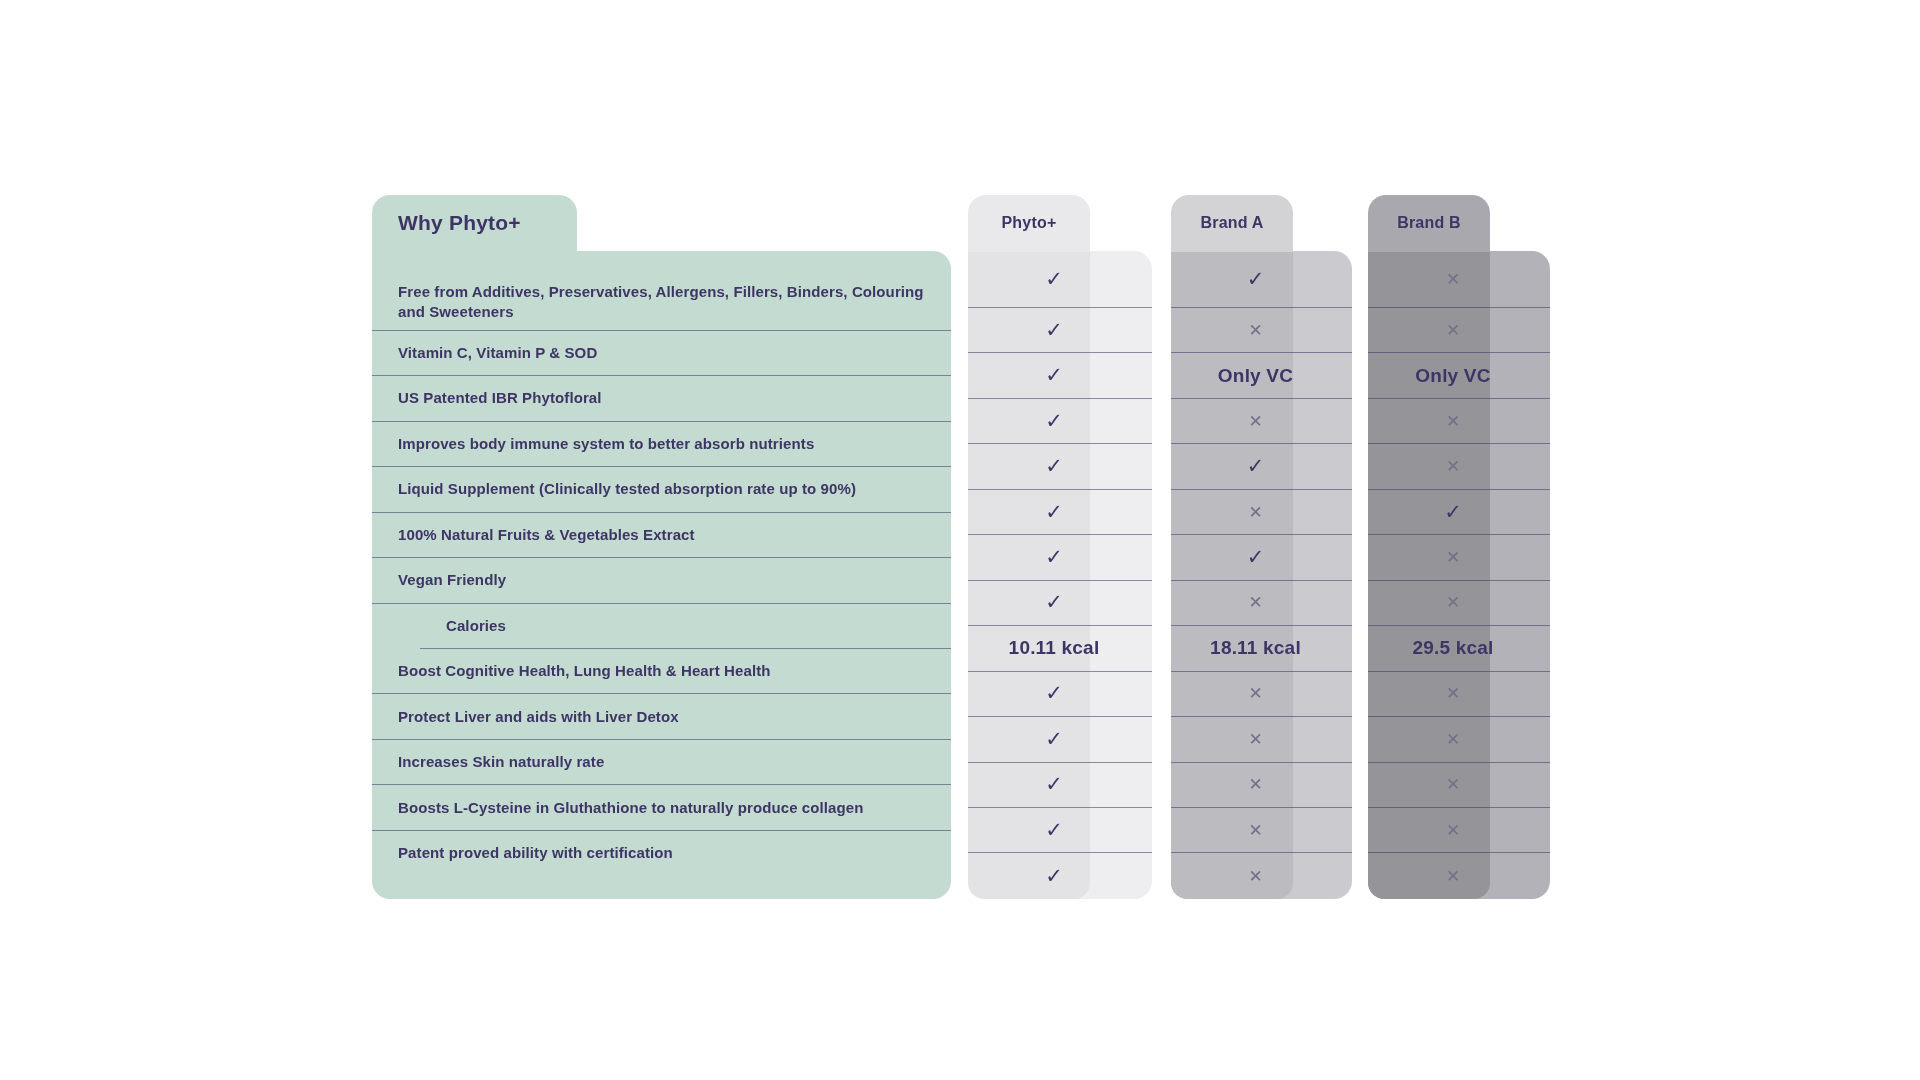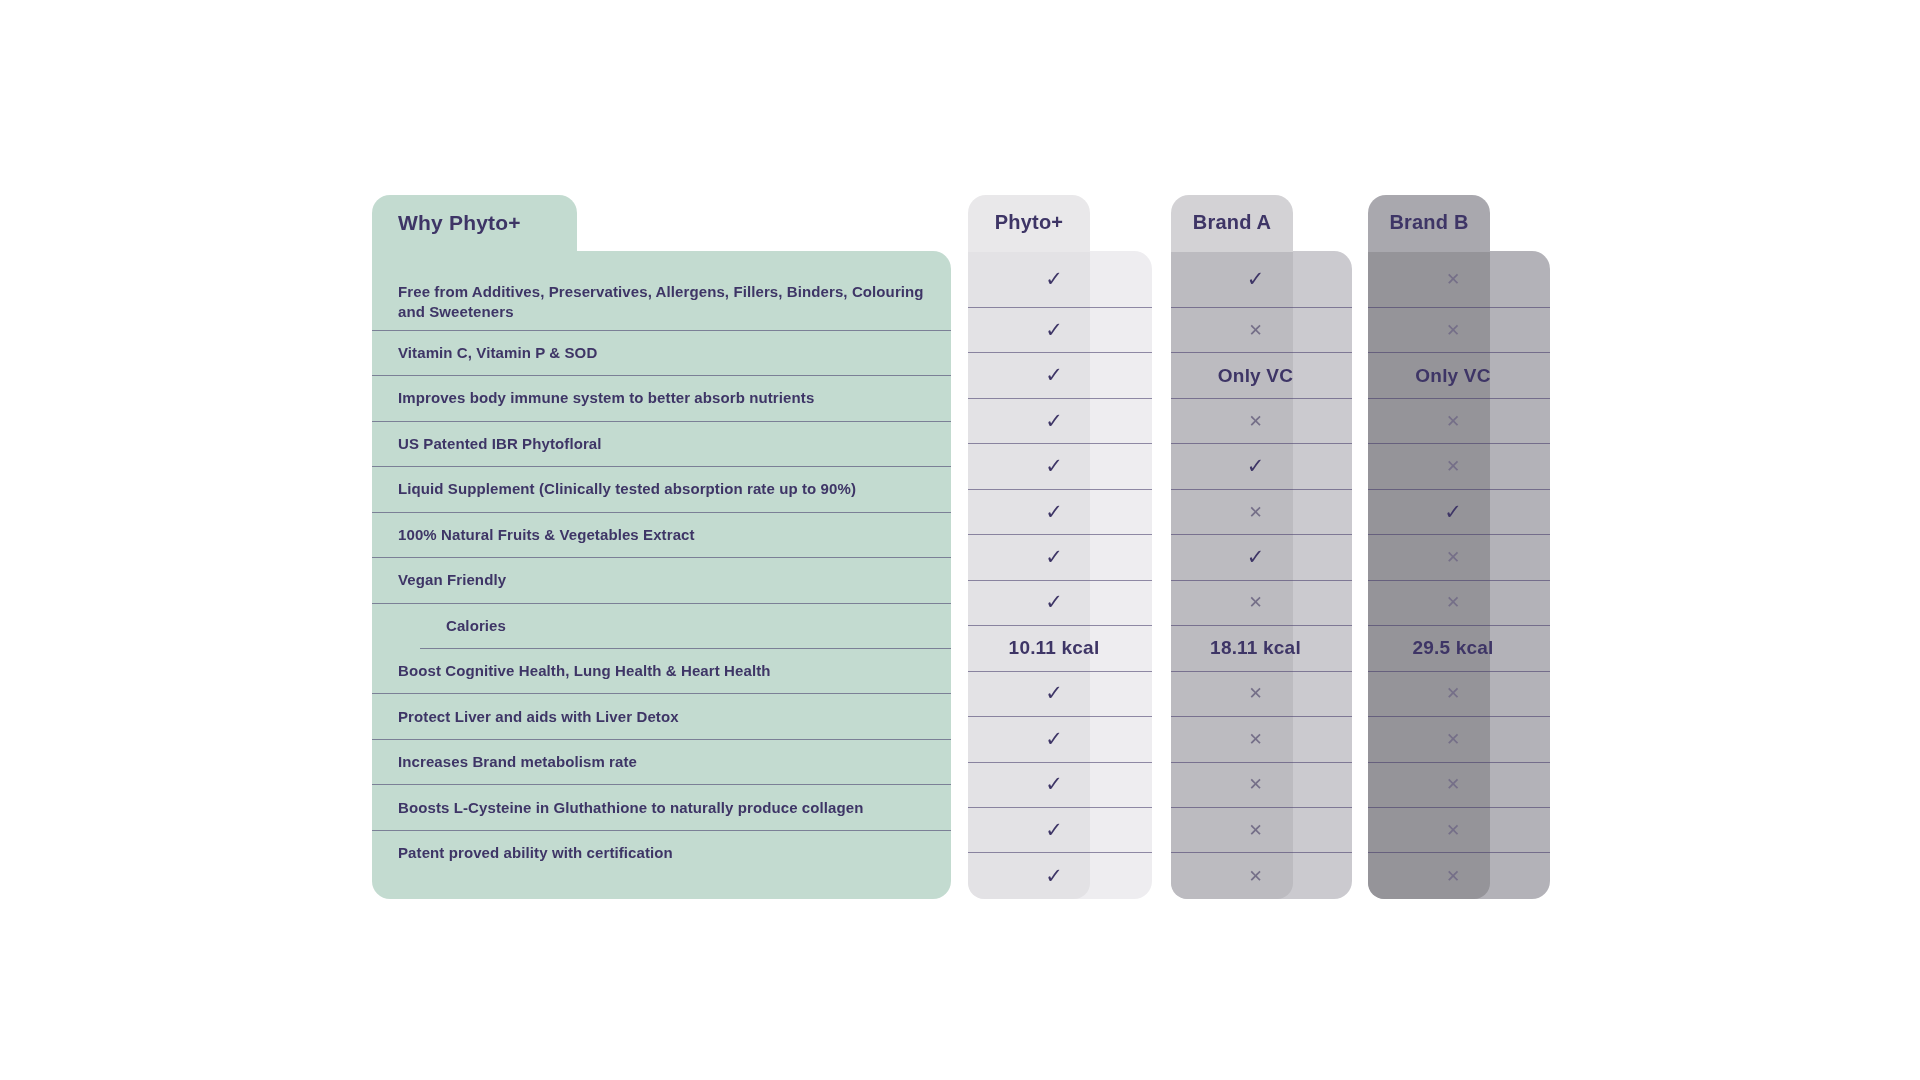--- a/index.html
+++ b/index.html
@@ -24,21 +24,21 @@
   .f-row{
     box-sizing:border-box;display:flex;align-items:center;
     padding:0 18px 0 26px;flex:0 0 auto;
   }
   .f-label{font-size:15px;font-weight:bold;line-height:20px;letter-spacing:.1px;}
   
   .brand-col{position:absolute;top:195px;height:705px;}
   .bc-tab{position:absolute;left:0;top:0;width:122px;height:57px;border-radius:18px 18px 0 0;}
   .bc-label{
     position:absolute;left:0;top:0;width:122px;height:55px;line-height:55px;
-    text-align:center;font-size:20px;font-weight:bold;letter-spacing:.2px;
+    text-align:center;font-size:16px;font-weight:bold;letter-spacing:.2px;
   }
   .bc-panel{position:absolute;left:0;top:56px;width:100%;height:648px;border-radius:0 18px 18px 18px;}
   .bc-strip{position:absolute;left:0;top:56px;width:122px;height:648px;border-radius:0 0 16px 16px;}
   .bc-cells{
     position:absolute;left:0;top:56px;width:100%;height:648px;
     display:flex;flex-direction:column;
   }
   .cell{
     box-sizing:border-box;display:flex;align-items:center;justify-content:center;
     flex:0 0 auto;
@@ -57,45 +57,45 @@
     <span class="ft-title" style="color: rgb(62, 53, 102);">Why Phyto+</span>
   </div>
   <div class="ft-body" id="ft-body" style="background: rgb(195, 219, 208);">
       <div class="f-row" style="height: 57px; border-bottom: 1px solid rgba(63, 53, 102, 0.55);">
         <span class="f-label" style="color: rgb(62, 53, 102);">Free from Additives, Preservatives, Allergens, Fillers, Binders, Colouring and Sweeteners</span>
       </div>
       <div class="f-row" style="height: 45.4615px; border-bottom: 1px solid rgba(63, 53, 102, 0.55);">
         <span class="f-label" style="color: rgb(62, 53, 102);">Vitamin C, Vitamin P &amp; SOD</span>
       </div>
       <div class="f-row" style="height: 45.4615px; border-bottom: 1px solid rgba(63, 53, 102, 0.55);">
+        <span class="f-label" style="color: rgb(62, 53, 102);">US Patented IBR Phytofloral</span>
+      </div>
+      <div class="f-row" style="height: 45.4615px; border-bottom: 1px solid rgba(63, 53, 102, 0.55);">
         <span class="f-label" style="color: rgb(62, 53, 102);">Improves body immune system to better absorb nutrients</span>
-      </div>
-      <div class="f-row" style="height: 45.4615px; border-bottom: 1px solid rgba(63, 53, 102, 0.55);">
-        <span class="f-label" style="color: rgb(62, 53, 102);">US Patented IBR Phytofloral</span>
       </div>
       <div class="f-row" style="height: 45.4615px; border-bottom: 1px solid rgba(63, 53, 102, 0.55);">
         <span class="f-label" style="color: rgb(62, 53, 102);">Liquid Supplement (Clinically tested absorption rate up to 90%)</span>
       </div>
       <div class="f-row" style="height: 45.4615px; border-bottom: 1px solid rgba(63, 53, 102, 0.55);">
         <span class="f-label" style="color: rgb(62, 53, 102);">100% Natural Fruits &amp; Vegetables Extract</span>
       </div>
       <div class="f-row" style="height: 45.4615px; border-bottom: 1px solid rgba(63, 53, 102, 0.55);">
         <span class="f-label" style="color: rgb(62, 53, 102);">Vegan Friendly</span>
       </div>
       <div class="f-row" style="height: 45.4615px; border-bottom: 1px solid rgba(63, 53, 102, 0.55); margin-left: 48px;">
         <span class="f-label" style="color: rgb(62, 53, 102);">Calories</span>
       </div>
       <div class="f-row" style="height: 45.4615px; border-bottom: 1px solid rgba(63, 53, 102, 0.55);">
         <span class="f-label" style="color: rgb(62, 53, 102);">Boost Cognitive Health, Lung Health &amp; Heart Health</span>
       </div>
       <div class="f-row" style="height: 45.4615px; border-bottom: 1px solid rgba(63, 53, 102, 0.55);">
         <span class="f-label" style="color: rgb(62, 53, 102);">Protect Liver and aids with Liver Detox</span>
       </div>
       <div class="f-row" style="height: 45.4615px; border-bottom: 1px solid rgba(63, 53, 102, 0.55);">
-        <span class="f-label" style="color: rgb(62, 53, 102);">Increases Brand metabolism rate</span>
+        <span class="f-label" style="color: rgb(62, 53, 102);">Increases Skin naturally rate</span>
       </div>
       <div class="f-row" style="height: 45.4615px; border-bottom: 1px solid rgba(63, 53, 102, 0.55);">
         <span class="f-label" style="color: rgb(62, 53, 102);">Boosts L-Cysteine in Gluthathione to naturally produce collagen</span>
       </div>
       <div class="f-row" style="height: 45.4615px;">
         <span class="f-label" style="color: rgb(62, 53, 102);">Patent proved ability with certification</span>
       </div>
     </div>
 
 <div class="brand-col" style="left: 968px; width: 184px;">

